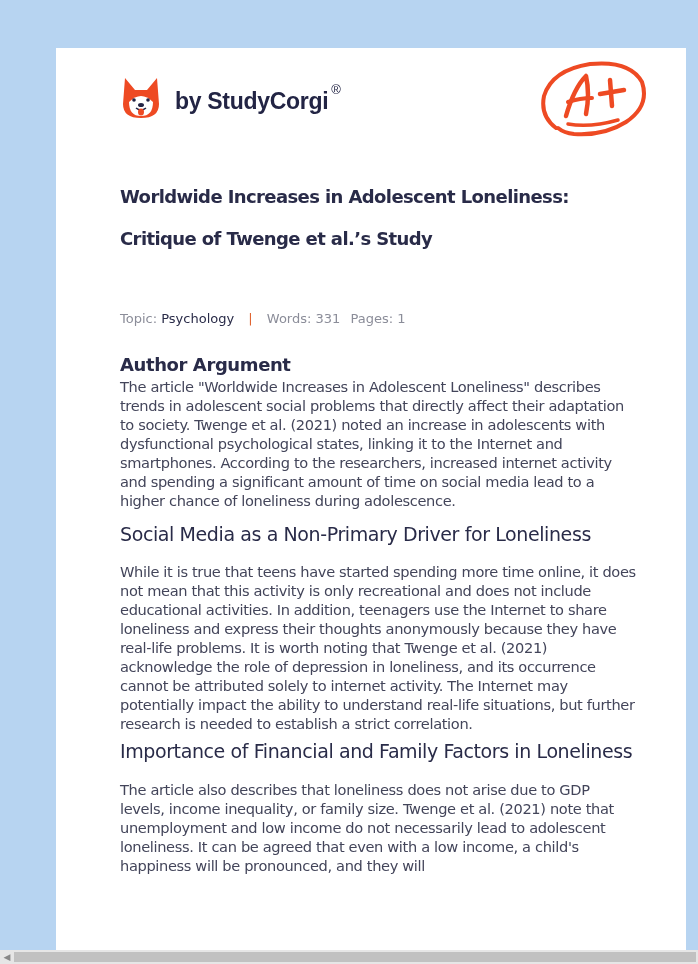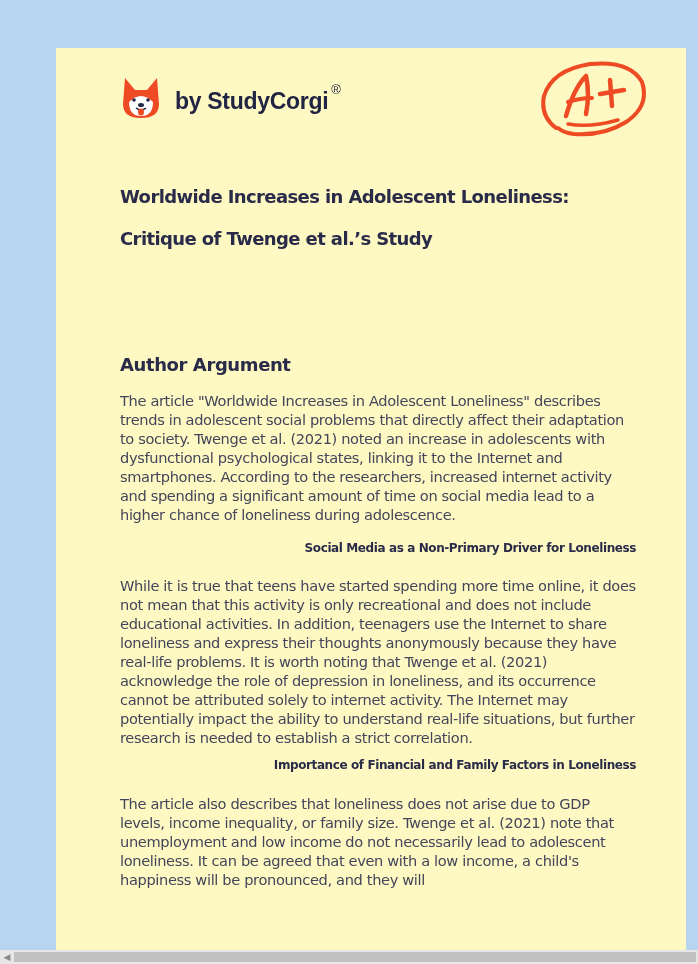--- a/index.html
+++ b/index.html
@@ -3,21 +3,21 @@
 <meta charset="utf-8">
 <style>
   html, body { margin: 0; padding: 0; }
   body {
     width: 698px; height: 964px; overflow: hidden;
     background: #b7d4f1; position: relative;
     font-family: "Liberation Sans", sans-serif;
   }
   .page {
     position: absolute; left: 56px; top: 48px; width: 630px; height: 902px;
-    background: #fef9c3; overflow: hidden;
+    background: #ffffff; overflow: hidden;
   }
   .logo { position: absolute; left: 65px; top: 28px; display: flex; align-items: center; }
   .logo svg { display: block; }
   .brand {
     margin-left: 14px; font-weight: 700; font-size: 23px; color: #222444;
     letter-spacing: -0.3px; margin-top: 6px;
   }
   .reg { font-size: 13px; font-weight: 400; vertical-align: top; position: relative; top: -6px; margin-left: 3px; color: #222444; }
   .grade { position: absolute; left: 482px; top: 10px; }
   .title {
@@ -28,28 +28,28 @@
   .meta { position: absolute; left: 64px; top: 263px; font-size: 13px; color: #8b8d99; font-family: "DejaVu Sans", sans-serif; }
   .meta .topic-val { color: #292b48; }
   .meta .sep { color: #e0632f; margin: 0 10px; }
   .meta .gap { margin-left: 6px; }
   .content { position: absolute; left: 64px; top: 305px; width: 516px; color: #3f4152; }
   h2 {
     margin: 0; font-size: 18px; line-height: 24px; font-weight: 700; color: #292b48;
     font-family: "DejaVu Sans", sans-serif; letter-spacing: -0.4px;
   }
   h3 {
-    margin: 0; font-size: 12px; line-height: 22px; font-weight: 700; color: #292b48;
-    font-family: "DejaVu Sans", sans-serif; letter-spacing: -0.4px; text-align: right;
+    margin: 0; font-size: 19px; line-height: 22px; font-weight: 400; color: #292b48;
+    font-family: "DejaVu Sans", sans-serif; letter-spacing: -0.4px;
   }
   p {
     margin: 0; font-size: 14.6px; line-height: 19px; color: #43455a;
     font-family: "DejaVu Sans", sans-serif; letter-spacing: -0.35px;
   }
-  .h-author { margin-bottom: 14px; }
+  .h-author { }
   .h-critique { margin-top: 0; }
   .h-sub1 { margin-top: 13px; margin-bottom: 17px; }
   .h-sub2 { margin-top: 7px; margin-bottom: 18px; }
   .scrollbar {
     position: absolute; left: 0; top: 950px; width: 698px; height: 14px; background: #e6e6e6;
   }
   .scroll-left { position: absolute; left: 2px; top: 2px; width: 10px; height: 10px; color: #888; font-size: 9px; line-height: 10px; text-align: center; }
   .scroll-thumb { position: absolute; left: 14px; top: 2px; width: 682px; height: 10px; background: #c1c1c1; }
 </style>
 </head>
@@ -75,20 +75,27 @@
       <path d="M28 58 Q36 30 48 18 Q52 36 48 56" fill="none" stroke="#ee4a23" stroke-width="4.5" stroke-linecap="round" stroke-linejoin="round"></path>
       <path d="M30 44 Q42 40 54 40" fill="none" stroke="#ee4a23" stroke-width="4" stroke-linecap="round"></path>
       <path d="M62 36 L86 32" fill="none" stroke="#ee4a23" stroke-width="4.5" stroke-linecap="round"></path>
       <path d="M72 22 L74 48" fill="none" stroke="#ee4a23" stroke-width="4.5" stroke-linecap="round"></path>
       <path d="M30 66 Q52 70 80 62" fill="none" stroke="#ee4a23" stroke-width="3.5" stroke-linecap="round"></path>
     </svg>
   </div>
 
   <h1 class="title">Worldwide Increases in Adolescent Loneliness: Critique of Twenge et al.’s Study</h1>
 
+  <div class="meta">
+    <span>Topic:</span>
+    <span class="topic-val">Psychology</span>
+    <span class="sep">|</span>
+    <span>Words: 331</span>
+    <span class="gap">Pages: 1</span>
+  </div>
 
   <div class="content">
     <h2 class="h-author">Author Argument</h2>
     <p>The article "Worldwide Increases in Adolescent Loneliness" describes trends in adolescent social problems that directly affect their adaptation to society. Twenge et al. (2021) noted an increase in adolescents with dysfunctional psychological states, linking it to the Internet and smartphones. According to the researchers, increased internet activity and spending a significant amount of time on social media lead to a higher chance of loneliness during adolescence.</p>
     <h3 class="h-sub1">Social Media as a Non-Primary Driver for Loneliness</h3>
     <p>While it is true that teens have started spending more time online, it does not mean that this activity is only recreational and does not include educational activities. In addition, teenagers use the Internet to share loneliness and express their thoughts anonymously because they have real-life problems. It is worth noting that Twenge et al. (2021) acknowledge the role of depression in loneliness, and its occurrence cannot be attributed solely to internet activity. The Internet may potentially impact the ability to understand real-life situations, but further research is needed to establish a strict correlation.</p>
     <h3 class="h-sub2">Importance of Financial and Family Factors in Loneliness</h3>
     <p>The article also describes that loneliness does not arise due to GDP levels, income inequality, or family size. Twenge et al. (2021) note that unemployment and low income do not necessarily lead to adolescent loneliness. It can be agreed that even with a low income, a child's happiness will be pronounced, and they will</p>
   </div>
 </div>

